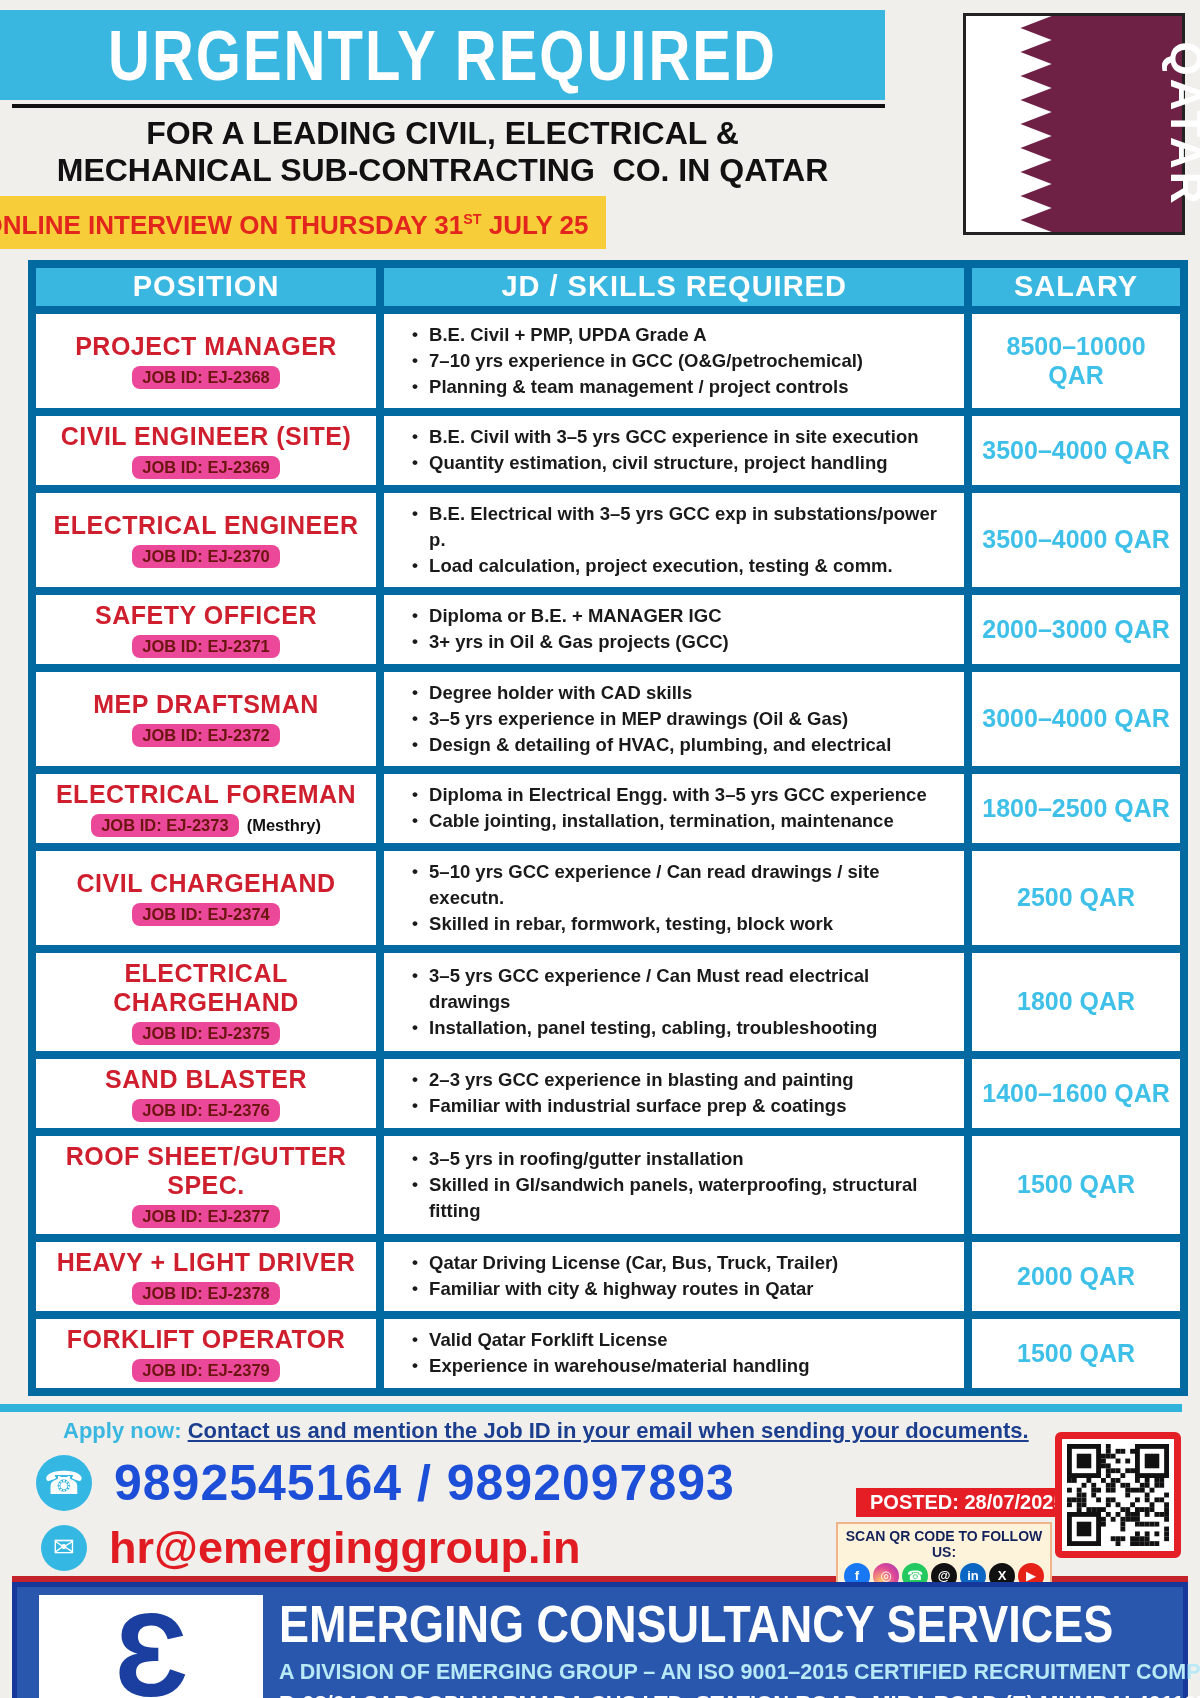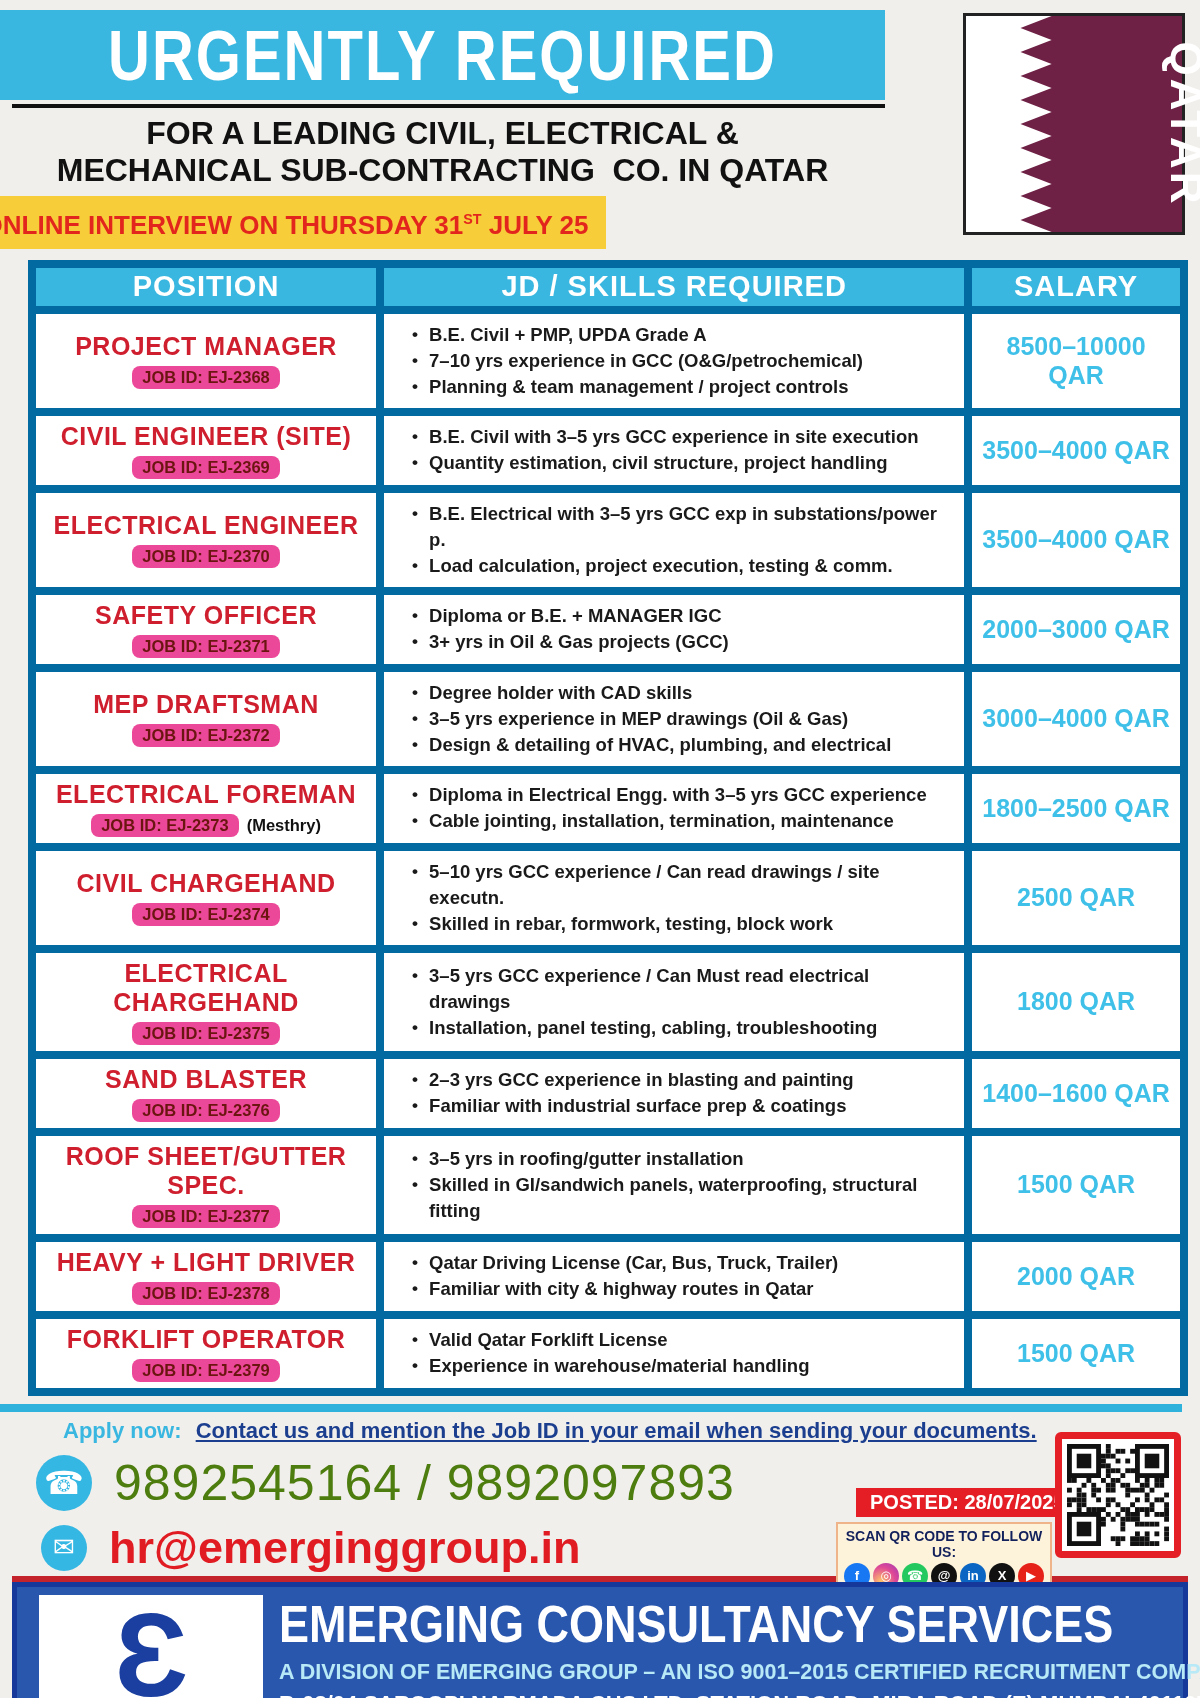--- a/index.html
+++ b/index.html
@@ -34,26 +34,26 @@
   td.skills { width:593px; vertical-align:middle; padding:8px 10px 8px 28px; }
   td.skills li { list-style:none; position:relative; padding-left:17px; color:#1a1a1a; font-weight:bold; font-size:18.5px; line-height:26px; }
   td.skills li::before { content:"•"; position:absolute; left:0; top:0; font-size:17px; }
   td.salary { width:217px; text-align:center; vertical-align:middle; color:#3fc0e8; font-weight:bold; font-size:25px; padding:4px; }
 
   
   .contact { position:relative; height:172px; }
   .cyan-bar { width:1182px; height:8px; background:#2fb3dc; margin-top:8px; }
   .apply-line { margin:6px 0 0 34px; font-size:22px; font-weight:bold; }
   .apply-line .p1 { color:#3ab7e0;margin-left:29px; }
-  .apply-line .p2 { color:#1b3e8f; text-decoration:underline; margin-left:8px; }
+  .apply-line .p2 { color:#1b3e8f; text-decoration:underline; margin-left:0; }
   .c-row { display:flex; align-items:center; margin:10px 0 0 36px; gap:22px; }
   .c-circle { display:flex; align-items:center; justify-content:center; background:#35b7e3; color:#fff; border-radius:50%; }
   .c-circle.ph { width:56px; height:56px; font-size:32px; }
   .c-circle.em { width:46px; height:46px; font-size:26px; margin-left:5px; }
-  .c-phone { color:#4d7c0f; font-weight:normal; font-size:50px; letter-spacing:1px; }
+  .c-phone { color:#1d4ed8; font-weight:bold; font-size:50px; letter-spacing:1px; }
   .c-email { color:#e01b22; font-weight:bold; font-size:45px; }
   .posted { position:absolute; left:856px; top:84px; background:#e51e25; color:#fff; font-weight:bold; font-size:20px; padding:3px 14px; }
   .scanbox { position:absolute; left:836px; top:118px; width:216px; background:#fdf3da; border:2px solid #f0b48a; padding:4px 5px 5px 5px; text-align:center; }
   .scanbox .lbl { color:#12215c; font-weight:bold; font-size:14px; }
   .soc-row { display:flex; justify-content:center; gap:3px; margin-top:3px; }
   .soc { width:26px; height:26px; border-radius:50%; color:#fff; font-weight:bold; font-size:13px; display:flex; align-items:center; justify-content:center; }
   .soc.ig-grad { background:radial-gradient(circle at 30% 70%, #fdc468, #df4996 55%, #9b36b7); }
   .qrbox { position:absolute; left:1055px; top:28px; width:126px; height:126px; background:#fff; border:7px solid #e42026; border-radius:6px; padding:5px; }
   .qrbox svg { width:100%; height:100%; display:block; }
 

